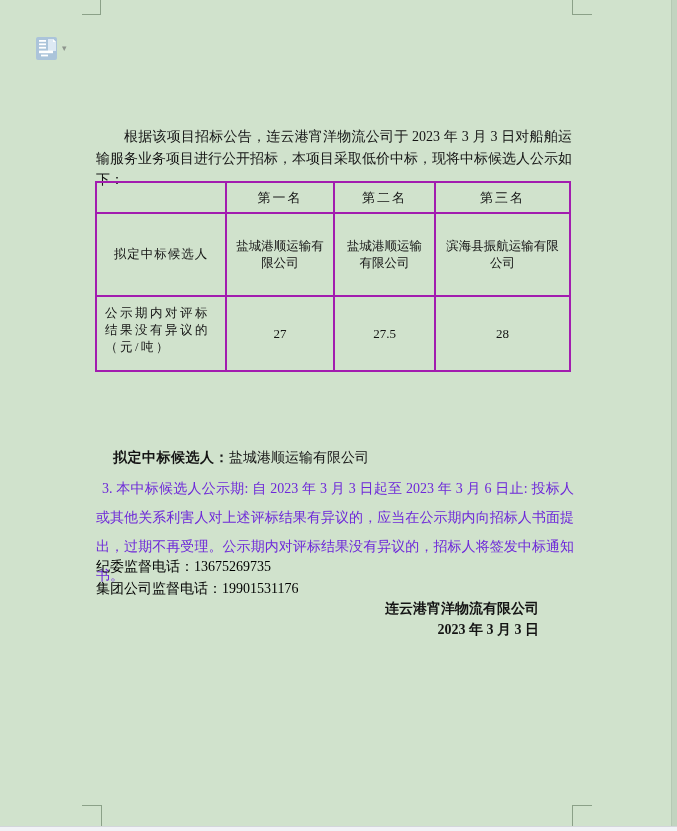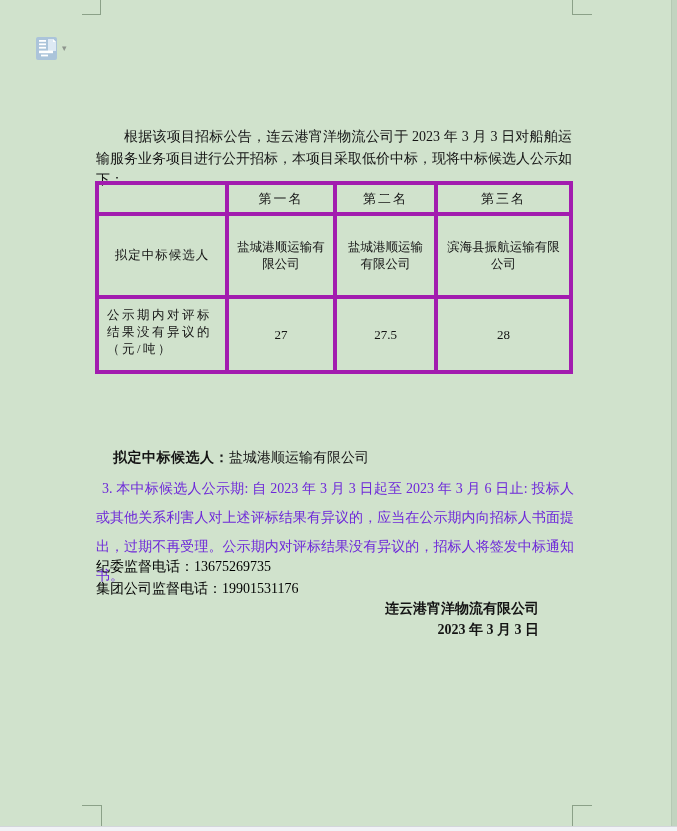--- a/index.html
+++ b/index.html
@@ -56,21 +56,21 @@
   }
   .section-heading {
     position: absolute; left: 96px; top: 161px; width: 476px;
     font-size: 14px; line-height: 20px; padding-left: 32px; color: #141414;
   }
   table.bid-table {
     position: absolute; left: 95px; top: 181px;
     border-collapse: collapse; table-layout: fixed;
   }
   .bid-table td {
-    border: 4px solid #a21caf;
+    border: 2px solid #a21caf;
     text-align: center; vertical-align: middle;
     font-size: 12.5px; line-height: 17px; color: #141414;
     padding: 2px 6px;
   }
   .bid-table tr.r-head { height: 31px; }
   .bid-table tr.r-name { height: 83px; }
   .bid-table tr.r-p1   { height: 72px; }
   .bid-table tr.r-p2   { height: 75px; }
   .bid-table td.hd { font-size: 13px; letter-spacing: 2px; }
   .bid-table td.lbl { text-align: left; letter-spacing: 2.5px; padding: 4px 8px; }

